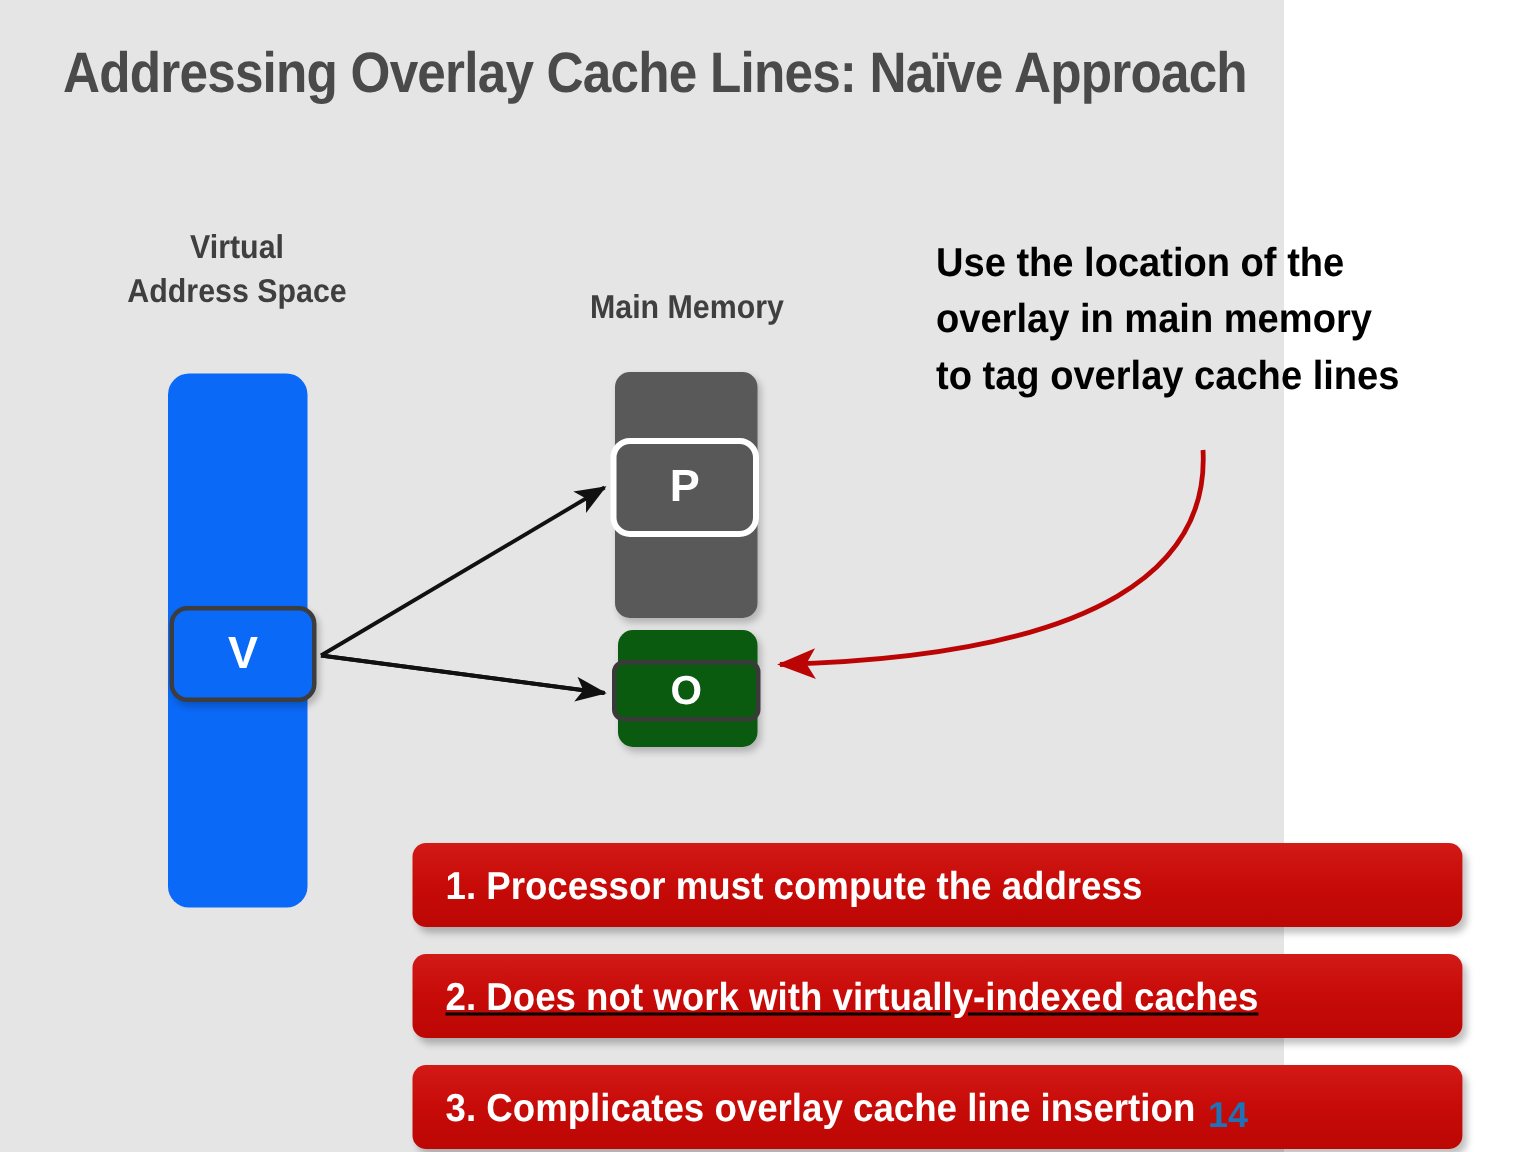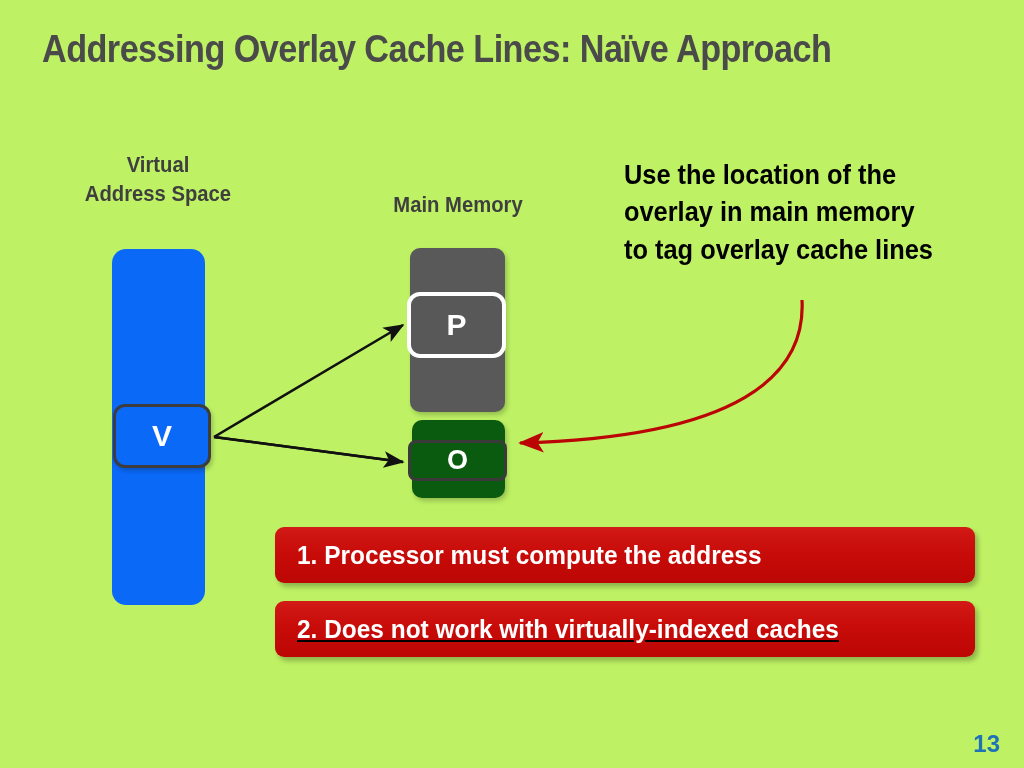--- a/index.html
+++ b/index.html
@@ -8,23 +8,23 @@
   }
   body {
     width: 1024px;
     height: 768px;
     background: #ffffff;
     font-family: "Liberation Sans", sans-serif;
     overflow: hidden;
   }
   .slide {
     position: relative;
-    width: 1024px;
+    width: 856px;
     height: 768px;
-    background: #bef264;
+    background: #e5e5e5;
   }
 
   
   .slide-title {
     position: absolute;
     left: 42px;
     top: 28px;
     width: 940px;
     font-size: 38px;
     font-weight: bold;
@@ -171,20 +171,21 @@
     left: 275px;
     width: 700px;
     height: 56px;
     border-radius: 9px;
     background: linear-gradient(to bottom, #d21a17 0%, #c70b08 48%, #bc0705 100%);
     box-shadow: 3px 4px 5px rgba(0,0,0,0.25);
     display: flex;
     align-items: center;
     box-sizing: border-box;
     padding-left: 22px;
+    margin-top: 35px;
   }
   .red-bar span {
     color: #ffffff;
     font-size: 26px;
     font-weight: bold;
     transform: scaleX(0.94);
     transform-origin: left center;
     white-space: nowrap;
   }
   #red-bar-0 { top: 527px; }
@@ -244,16 +245,19 @@
     <div>overlay in main memory</div>
     <div>to tag overlay cache lines</div>
   </div>
 
   <div class="red-bar" id="red-bar-0">
     <span>1. Processor must compute the address</span>
   </div>
   <div class="red-bar" id="red-bar-1">
     <span>2. Does not work with virtually-indexed caches</span>
   </div>
-
-  <div class="page-number">13</div>
+  <div class="red-bar" id="red-bar-2">
+    <span>3. Complicates overlay cache line insertion</span>
+  </div>
+
+  <div class="page-number">14</div>
 
 </div>
 
 </body></html>

